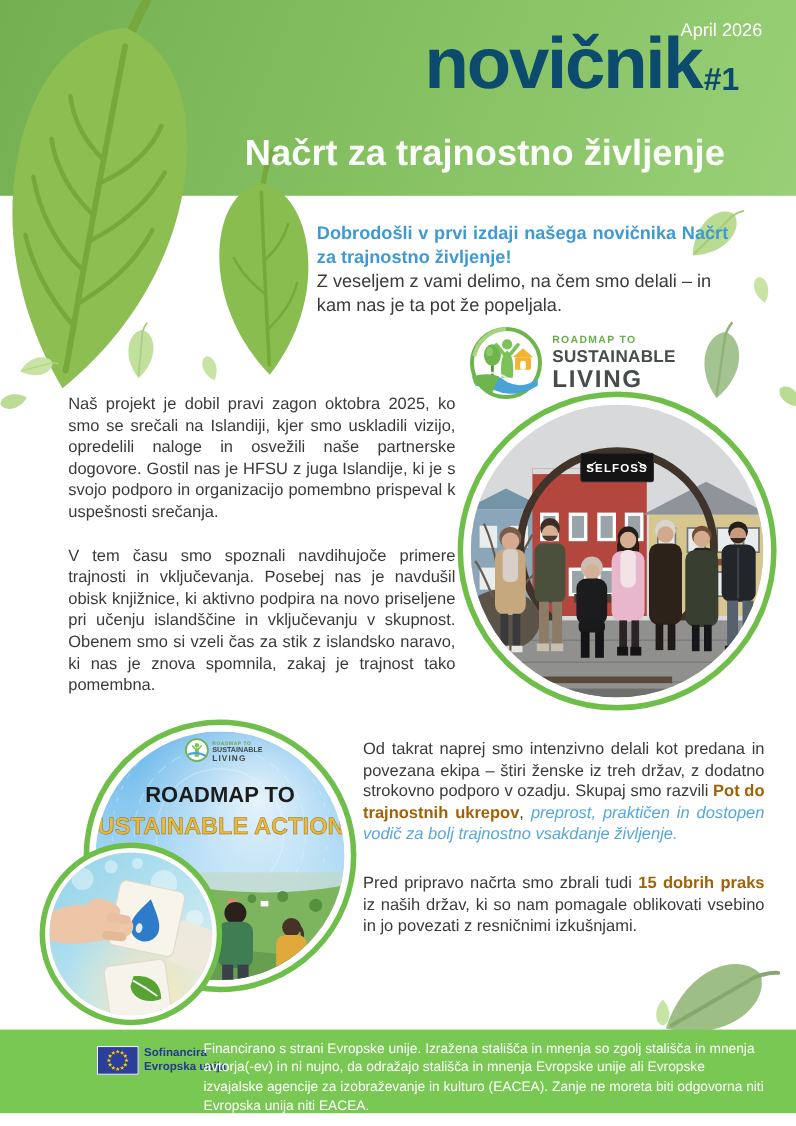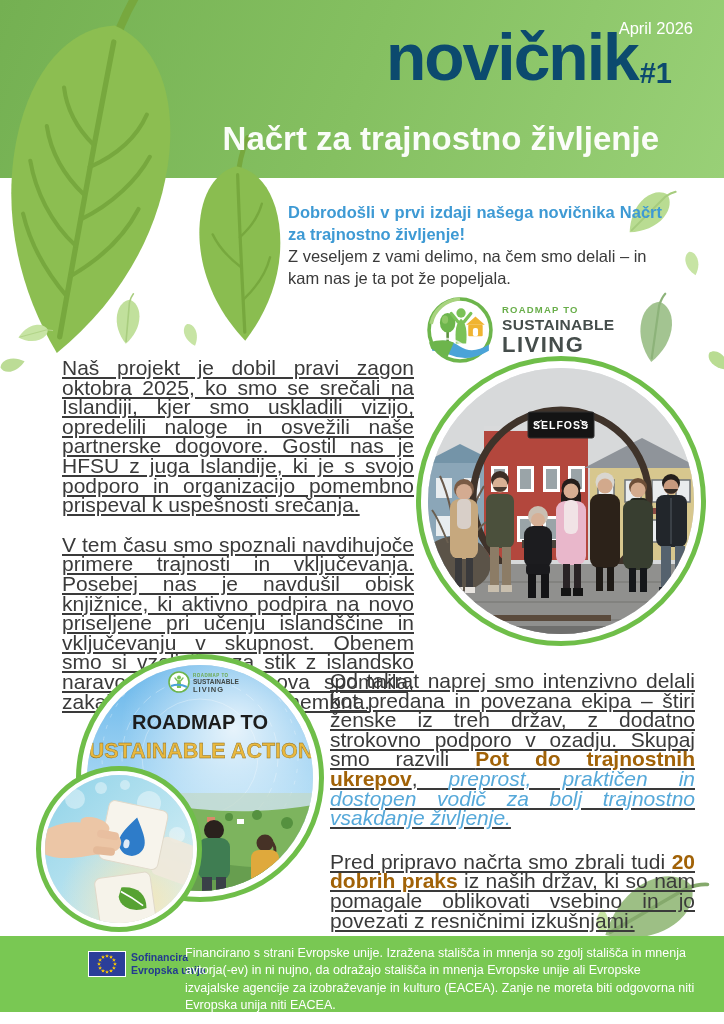--- a/index.html
+++ b/index.html
@@ -26,21 +26,21 @@
   .welcome-body{margin:0;color:#3a3a3a;font-size:16.5px;line-height:22px;}
   
   .logo-block{position:absolute;left:427px;top:297px;display:flex;align-items:center;z-index:2;}
   .logo-text{margin-left:9px;}
   .logo-l1{color:#69ae4a;font-size:9.5px;font-weight:bold;letter-spacing:1.2px;line-height:12px;}
   .logo-l2{color:#454d4b;font-size:15.5px;font-weight:bold;letter-spacing:.3px;line-height:18px;}
   .logo-l3{color:#454d4b;font-size:22px;font-weight:bold;letter-spacing:1.5px;line-height:22px;}
   
   .col-left{position:absolute;left:62px;top:358px;width:352px;z-index:2;}
   .col-right{position:absolute;left:330px;top:671px;width:365px;z-index:2;}
-  .body-p{margin:0 0 20px 0;color:#3a3a3a;font-size:21px;line-height:19.6px;text-align:justify;text-decoration:underline;}
+  .body-p{margin:0 0 20px 0;color:#3a3a3a;font-size:15px;line-height:19.6px;text-align:justify;}
   .col-right .body-p{margin-bottom:24px;}
   .b-blue{color:#a16207;font-weight:bold;}
   .i-blue{color:#55a8d9;font-style:italic;}
   
   .circle{position:absolute;border-radius:50%;background:#ffffff;border:5px solid #6fbe49;box-sizing:border-box;z-index:3;}
   .circle-inner{width:100%;height:100%;border-radius:50%;overflow:hidden;background:#dfe2e4;}
   .photo-circle{left:416px;top:356px;width:290px;height:290px;padding:7px;}
   .cover-circle{left:76px;top:654px;width:248px;height:248px;padding:6px;}
   .hands-circle{left:36px;top:766px;width:166px;height:166px;padding:4px;z-index:4;}
   
@@ -268,21 +268,21 @@
             <rect x="247" y="178" width="10" height="44" fill="#55626e"></rect>
           <rect x="231" y="219" width="12" height="7" fill="#20242a"></rect>
             <rect x="246" y="219" width="12" height="7" fill="#20242a"></rect>
         </g>
       </svg>
     </div>
   </div>
 
   <div class="col-right">
     <p class="body-p"><span>Od takrat naprej smo intenzivno delali kot predana in povezana ekipa – štiri ženske iz treh držav, z dodatno strokovno podporo v ozadju. Skupaj smo razvili </span><span class="b-blue">Pot do trajnostnih ukrepov</span><span>, </span><span class="i-blue">preprost, praktičen in dostopen vodič za bolj trajnostno vsakdanje življenje.</span></p>
-    <p class="body-p"><span>Pred pripravo načrta smo zbrali tudi </span><span class="b-blue">20 dobrih praks</span><span> iz naših držav, ki so nam pomagale oblikovati vsebino in jo povezati z resničnimi izkušnjami.</span></p>
+    <p class="body-p"><span>Pred pripravo načrta smo zbrali tudi </span><span class="b-blue">15 dobrih praks</span><span> iz naših držav, ki so nam pomagale oblikovati vsebino in jo povezati z resničnimi izkušnjami.</span></p>
   </div>
 
   <div class="circle cover-circle">
     <div class="circle-inner">
       <svg width="100%" height="100%" viewBox="0 0 226 226" preserveAspectRatio="xMidYMid slice">
         <defs>
           <linearGradient id="skyg" x1="0" y1="0" x2="0" y2="1">
             <stop offset="0" stop-color="#66b5ea"></stop>
               <stop offset=".55" stop-color="#a9d8f4"></stop>
               <stop offset="1" stop-color="#d9effb"></stop>

